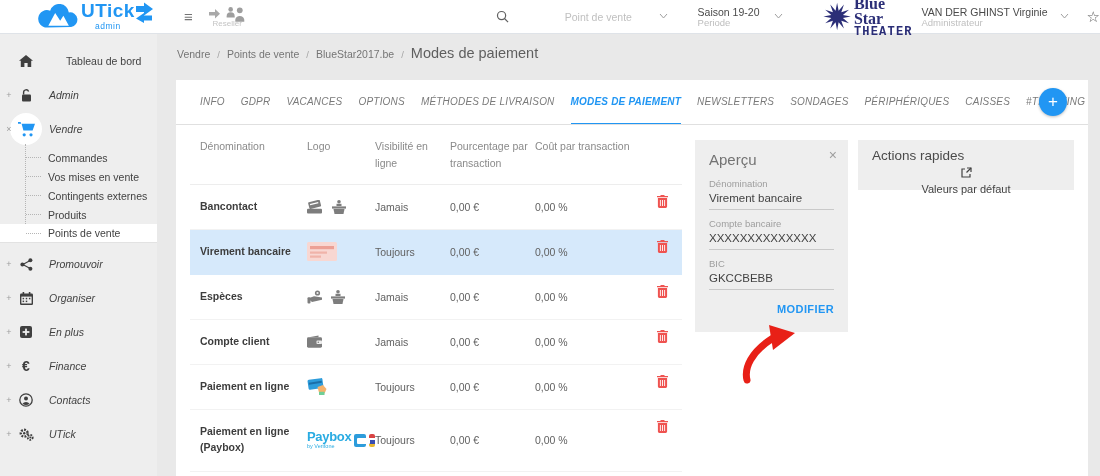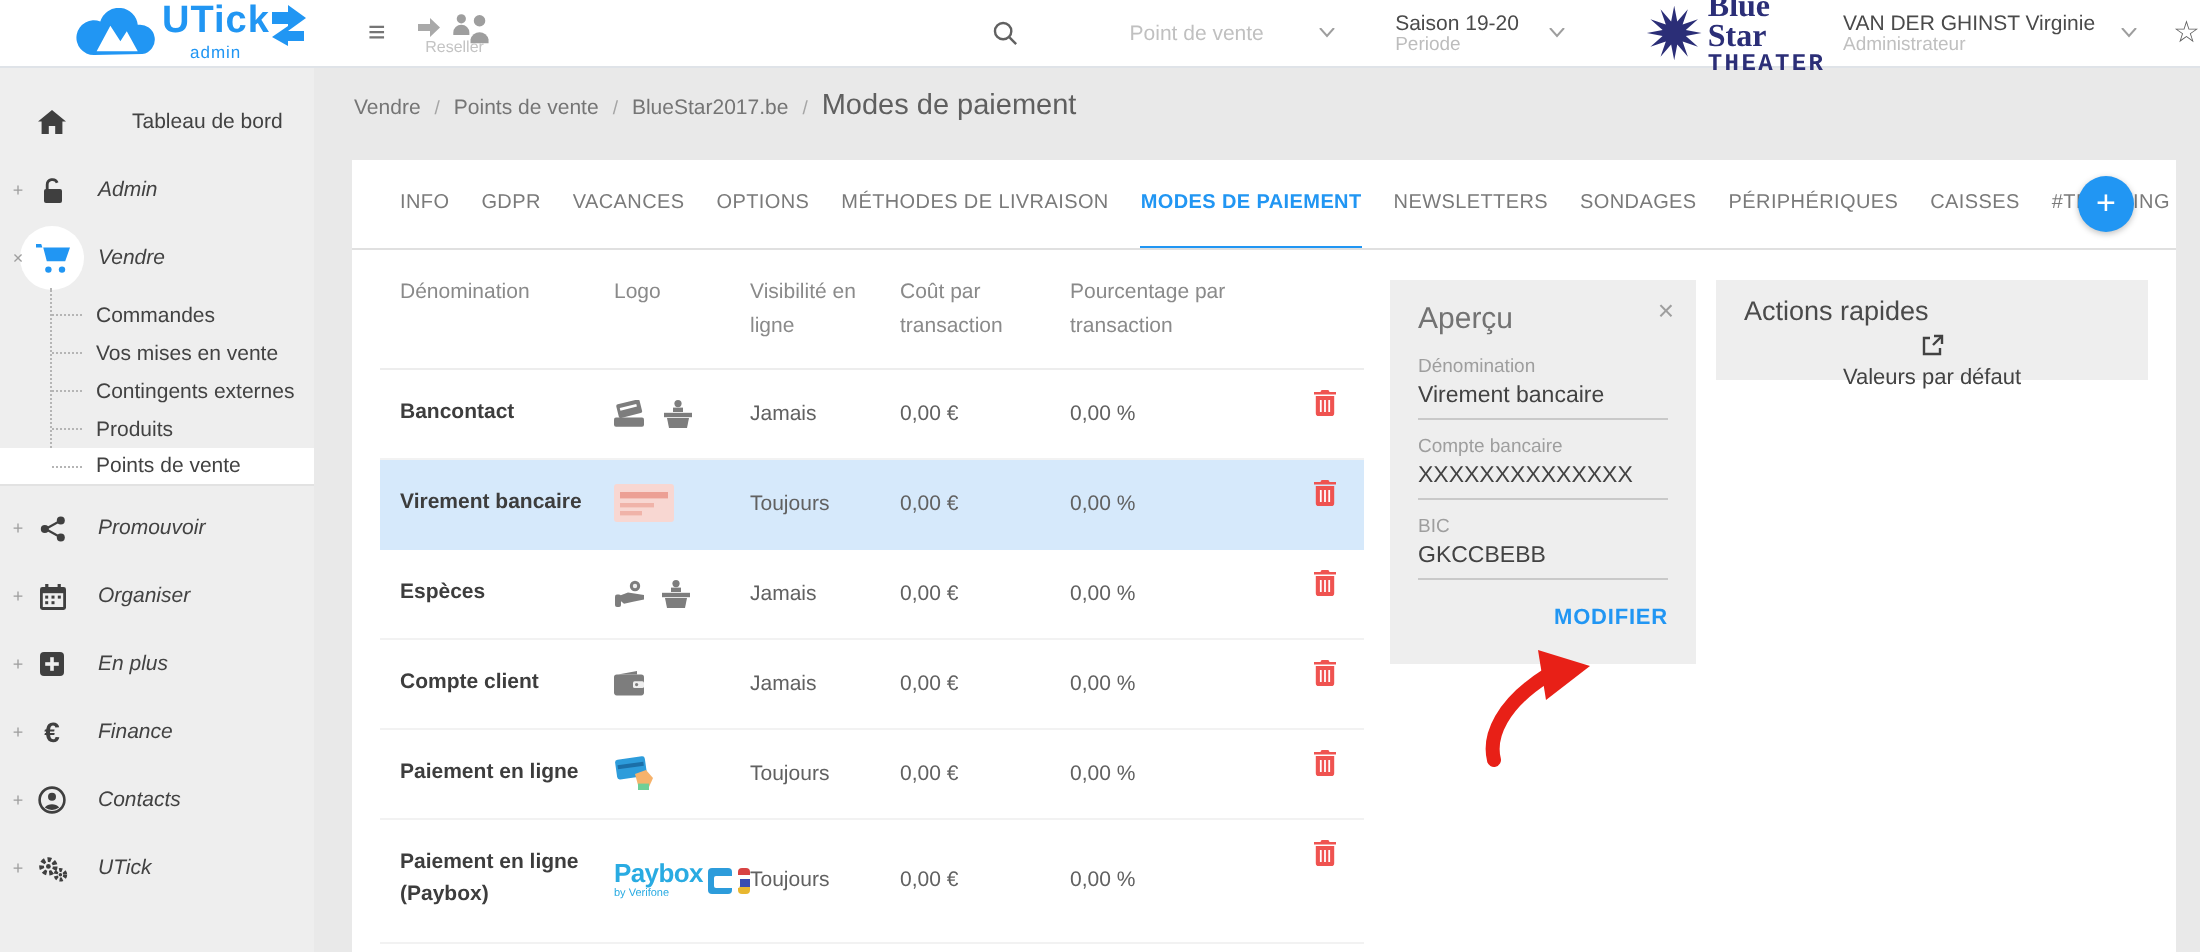--- a/index.html
+++ b/index.html
@@ -54,21 +54,21 @@
   .content{position:absolute;left:157px;top:33px;right:0;bottom:0;background:#e9e9e9;}
   .breadcrumb{padding:12px 0 0 20px;display:flex;align-items:baseline;gap:7px;}
   .bc-link{font-size:10.5px;color:#757575;cursor:pointer;}
   .bc-sep{font-size:9.5px;color:#a5a5a5;}
   .bc-current{font-size:14.5px;color:#5f5f5f;}
 
   .card{position:absolute;left:19px;top:47px;width:912px;bottom:0;background:#fff;}
 
   
   .tabs{display:flex;align-items:center;height:45px;padding:0 60px 0 24px;border-bottom:1px solid #e0e0e0;position:relative;overflow:hidden;box-sizing:border-box;}
-  .tab{font-size:10px;color:#7a7a7a;letter-spacing:.2px;margin-right:16px;height:45px;display:flex;align-items:center;border-bottom:2px solid transparent;box-sizing:border-box;cursor:pointer;white-space:nowrap;}
+  .tab{font-size:10px;color:#7a7a7a;letter-spacing:.2px;margin-right:16px;height:45px;display:flex;align-items:center;border-bottom:2px solid transparent;box-sizing:border-box;cursor:pointer;white-space:nowrap;font-style:italic;}
   .tab.active{color:#2196f3;border-bottom-color:#2196f3;font-weight:bold;}
   .add-btn{position:absolute;right:21px;top:8px;width:28px;height:28px;border-radius:50%;background:#2196f3;color:#fff;font-size:17px;display:flex;align-items:center;justify-content:center;cursor:pointer;box-shadow:0 1px 3px rgba(0,0,0,.25);}
 
   
   .table{margin-left:14px;width:492px;}
   .thead,.row{display:grid;grid-template-columns:107px 68px 75px 85px 122px 25px;padding-left:10px;box-sizing:border-box;}
   .thead{padding-top:13px;padding-bottom:12px;font-size:10.5px;color:#8a8a8a;line-height:1.6;border-bottom:1px solid #ededed;}
   .row{min-height:45px;align-items:center;border-bottom:1px solid #f2f2f2;font-size:10.5px;color:#616161;position:relative;}
   .row .name{font-weight:bold;color:#3d3d3d;line-height:1.5;}
   .row.selected{background:#d6e9fb;border-bottom-color:#d6e9fb;}
@@ -335,22 +335,22 @@
         <div class="tab">#TRACKING</div>
 
         <div class="add-btn">+</div>
       </div>
 
       <div class="table">
         <div class="thead">
           <div>Dénomination</div>
           <div>Logo</div>
           <div>Visibilité en ligne</div>
+          <div>Pourcentage par transaction</div>
           <div>Coût par transaction</div>
-          <div>Pourcentage par transaction</div>
           <div></div>
         </div>
 
         <div class="row">
           <div class="name">Bancontact</div>
           <div class="logo-cell">
             <svg width="17" height="14" viewBox="0 0 17 14">
                 <g fill="#7d7d7d">
                   <rect x="1.5" y="1" width="12" height="7" rx="1" transform="rotate(-14 7 4)"></rect>
                 </g>

